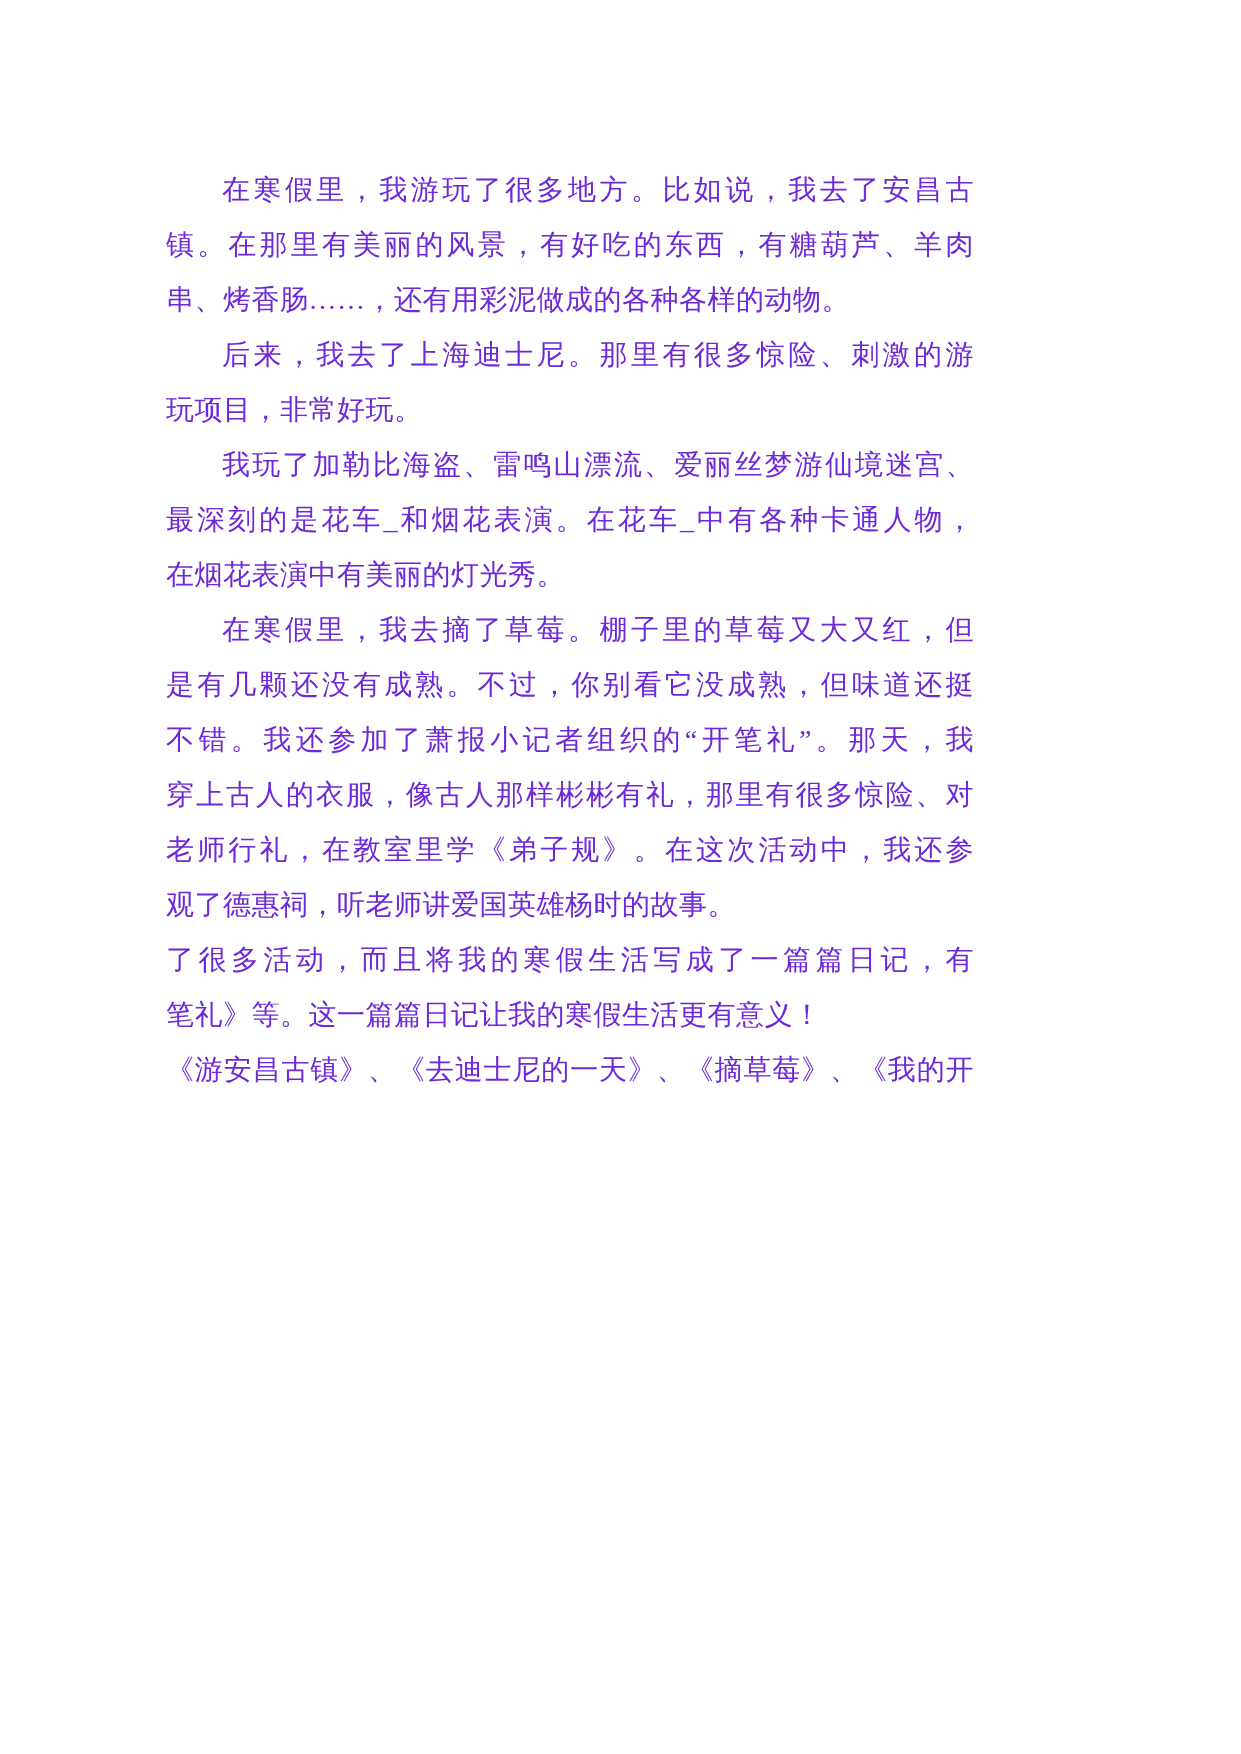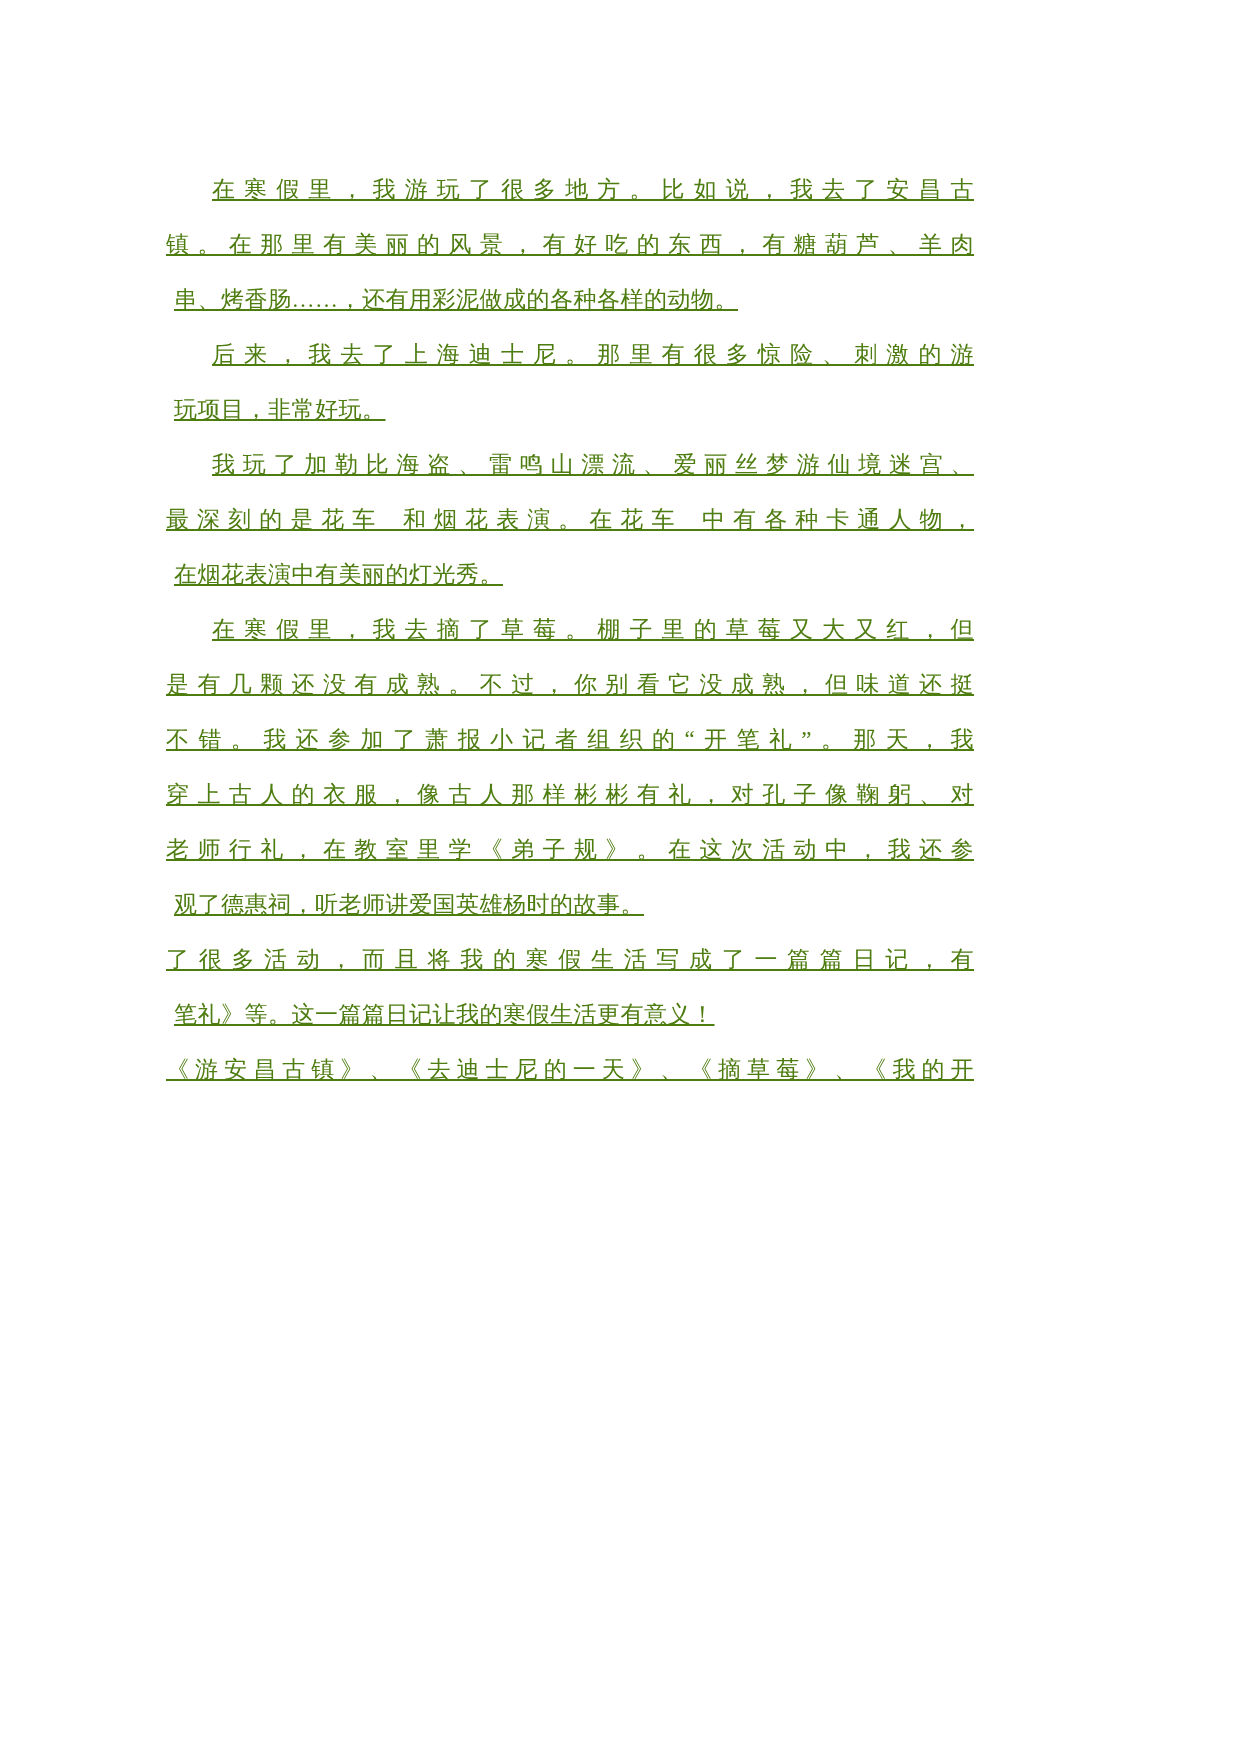--- a/index.html
+++ b/index.html
@@ -13,43 +13,41 @@
     height: 1754px;
     background: #ffffff;
     overflow: hidden;
     font-family: "Liberation Serif", "DejaVu Serif", serif;
   }
   .doc-body {
     position: absolute;
     top: 162px;
     left: 166px;
     width: 808px;
-    color: #4d7c0f;
-    font-size: 23px;
+    color: #6d28d9;
+    font-size: 28px;
     line-height: 55px;
-    text-decoration: underline;
   }
   .para {
     margin: 0;
     padding: 0;
   }
   .line {
     height: 55px;
     white-space: nowrap;
     text-align: justify;
     text-align-last: justify;
     letter-spacing: 0.5px;
   }
   .line.first {
     text-indent: 2em;
   }
   .line.last {
     text-align: right;
     text-align-last: left;
-    margin-left: 8px;
   }
 </style>
 </head>
 <body>
 
 <div class="page">
   <div class="doc-body">
       <div class="para">
         <div class="line first">在寒假里，我游玩了很多地方。比如说，我去了安昌古</div>
         <div class="line">镇。在那里有美丽的风景，有好吃的东西，有糖葫芦、羊肉</div>
@@ -61,21 +59,21 @@
       </div>
       <div class="para">
         <div class="line first">我玩了加勒比海盗、雷鸣山漂流、爱丽丝梦游仙境迷宫、</div>
         <div class="line">最深刻的是花车_和烟花表演。在花车_中有各种卡通人物，</div>
         <div class="line last">在烟花表演中有美丽的灯光秀。</div>
       </div>
       <div class="para">
         <div class="line first">在寒假里，我去摘了草莓。棚子里的草莓又大又红，但</div>
         <div class="line">是有几颗还没有成熟。不过，你别看它没成熟，但味道还挺</div>
         <div class="line">不错。我还参加了萧报小记者组织的“开笔礼”。那天，我</div>
-        <div class="line">穿上古人的衣服，像古人那样彬彬有礼，对孔子像鞠躬、对</div>
+        <div class="line">穿上古人的衣服，像古人那样彬彬有礼，那里有很多惊险、对</div>
         <div class="line">老师行礼，在教室里学《弟子规》。在这次活动中，我还参</div>
         <div class="line last">观了德惠祠，听老师讲爱国英雄杨时的故事。</div>
       </div>
       <div class="para">
         <div class="line">了很多活动，而且将我的寒假生活写成了一篇篇日记，有</div>
         <div class="line last">笔礼》等。这一篇篇日记让我的寒假生活更有意义！</div>
         <div class="line">《游安昌古镇》、《去迪士尼的一天》、《摘草莓》、《我的开</div>
       </div>
     </div>
 </div>

